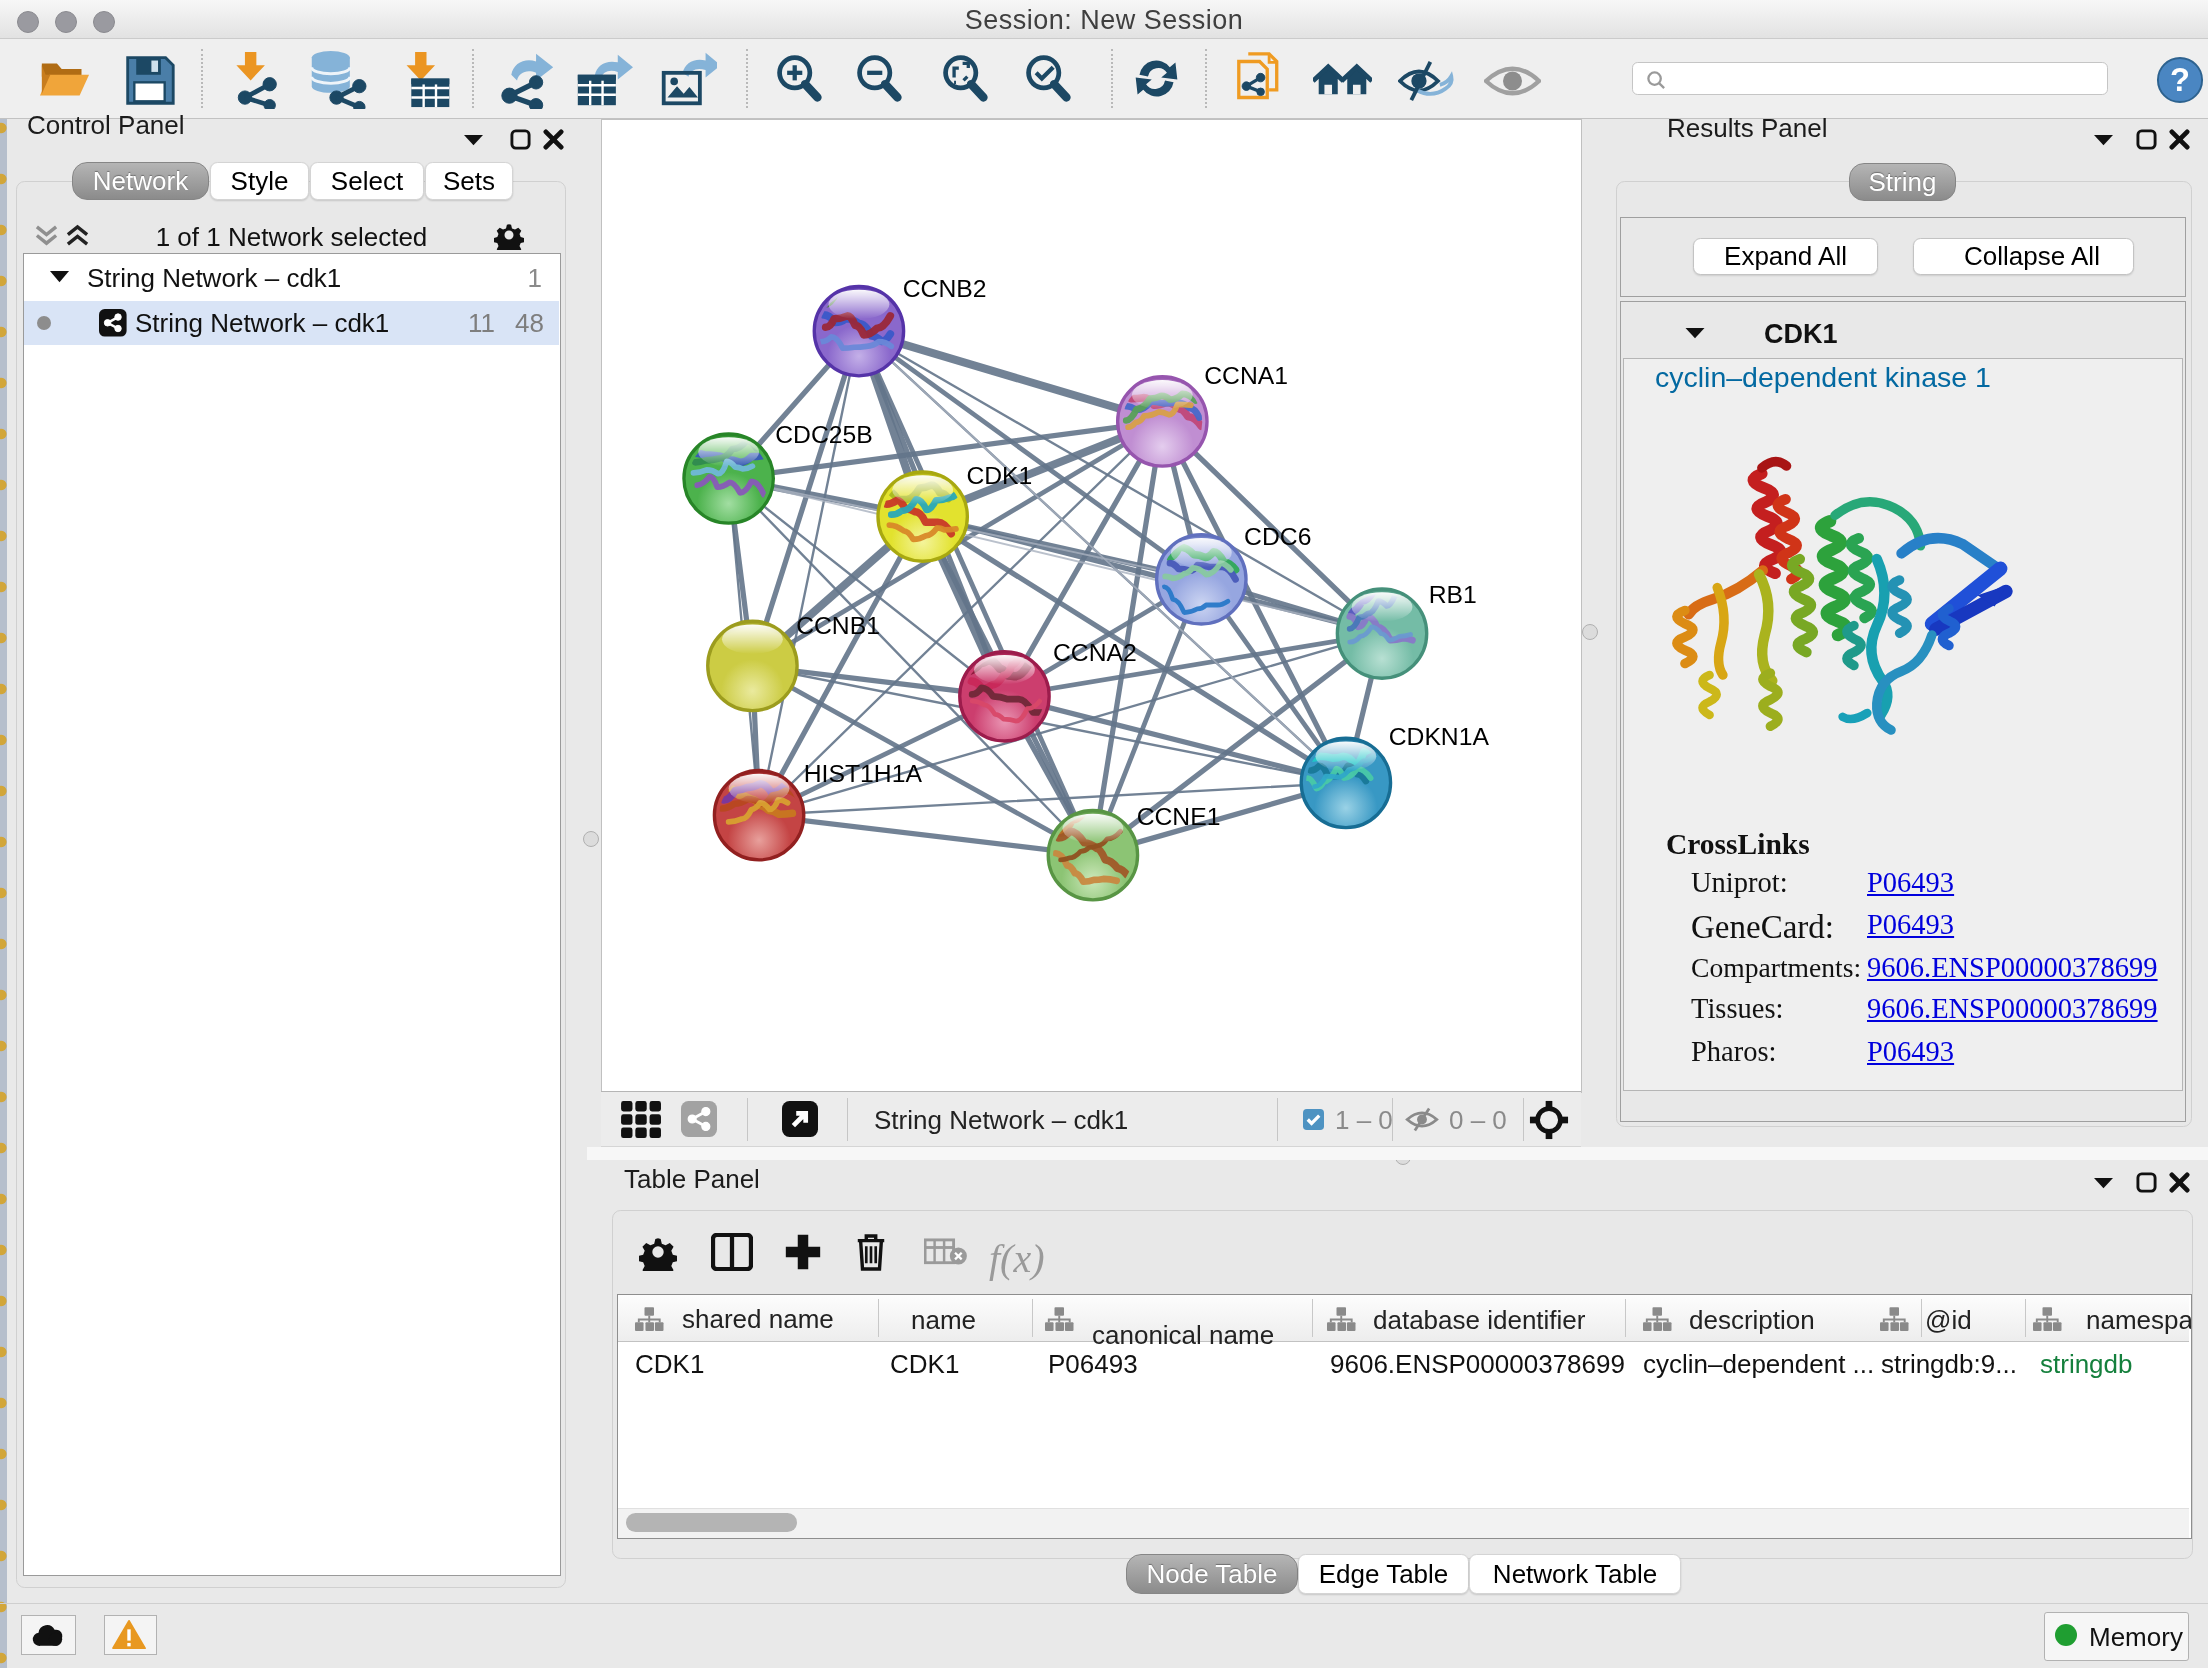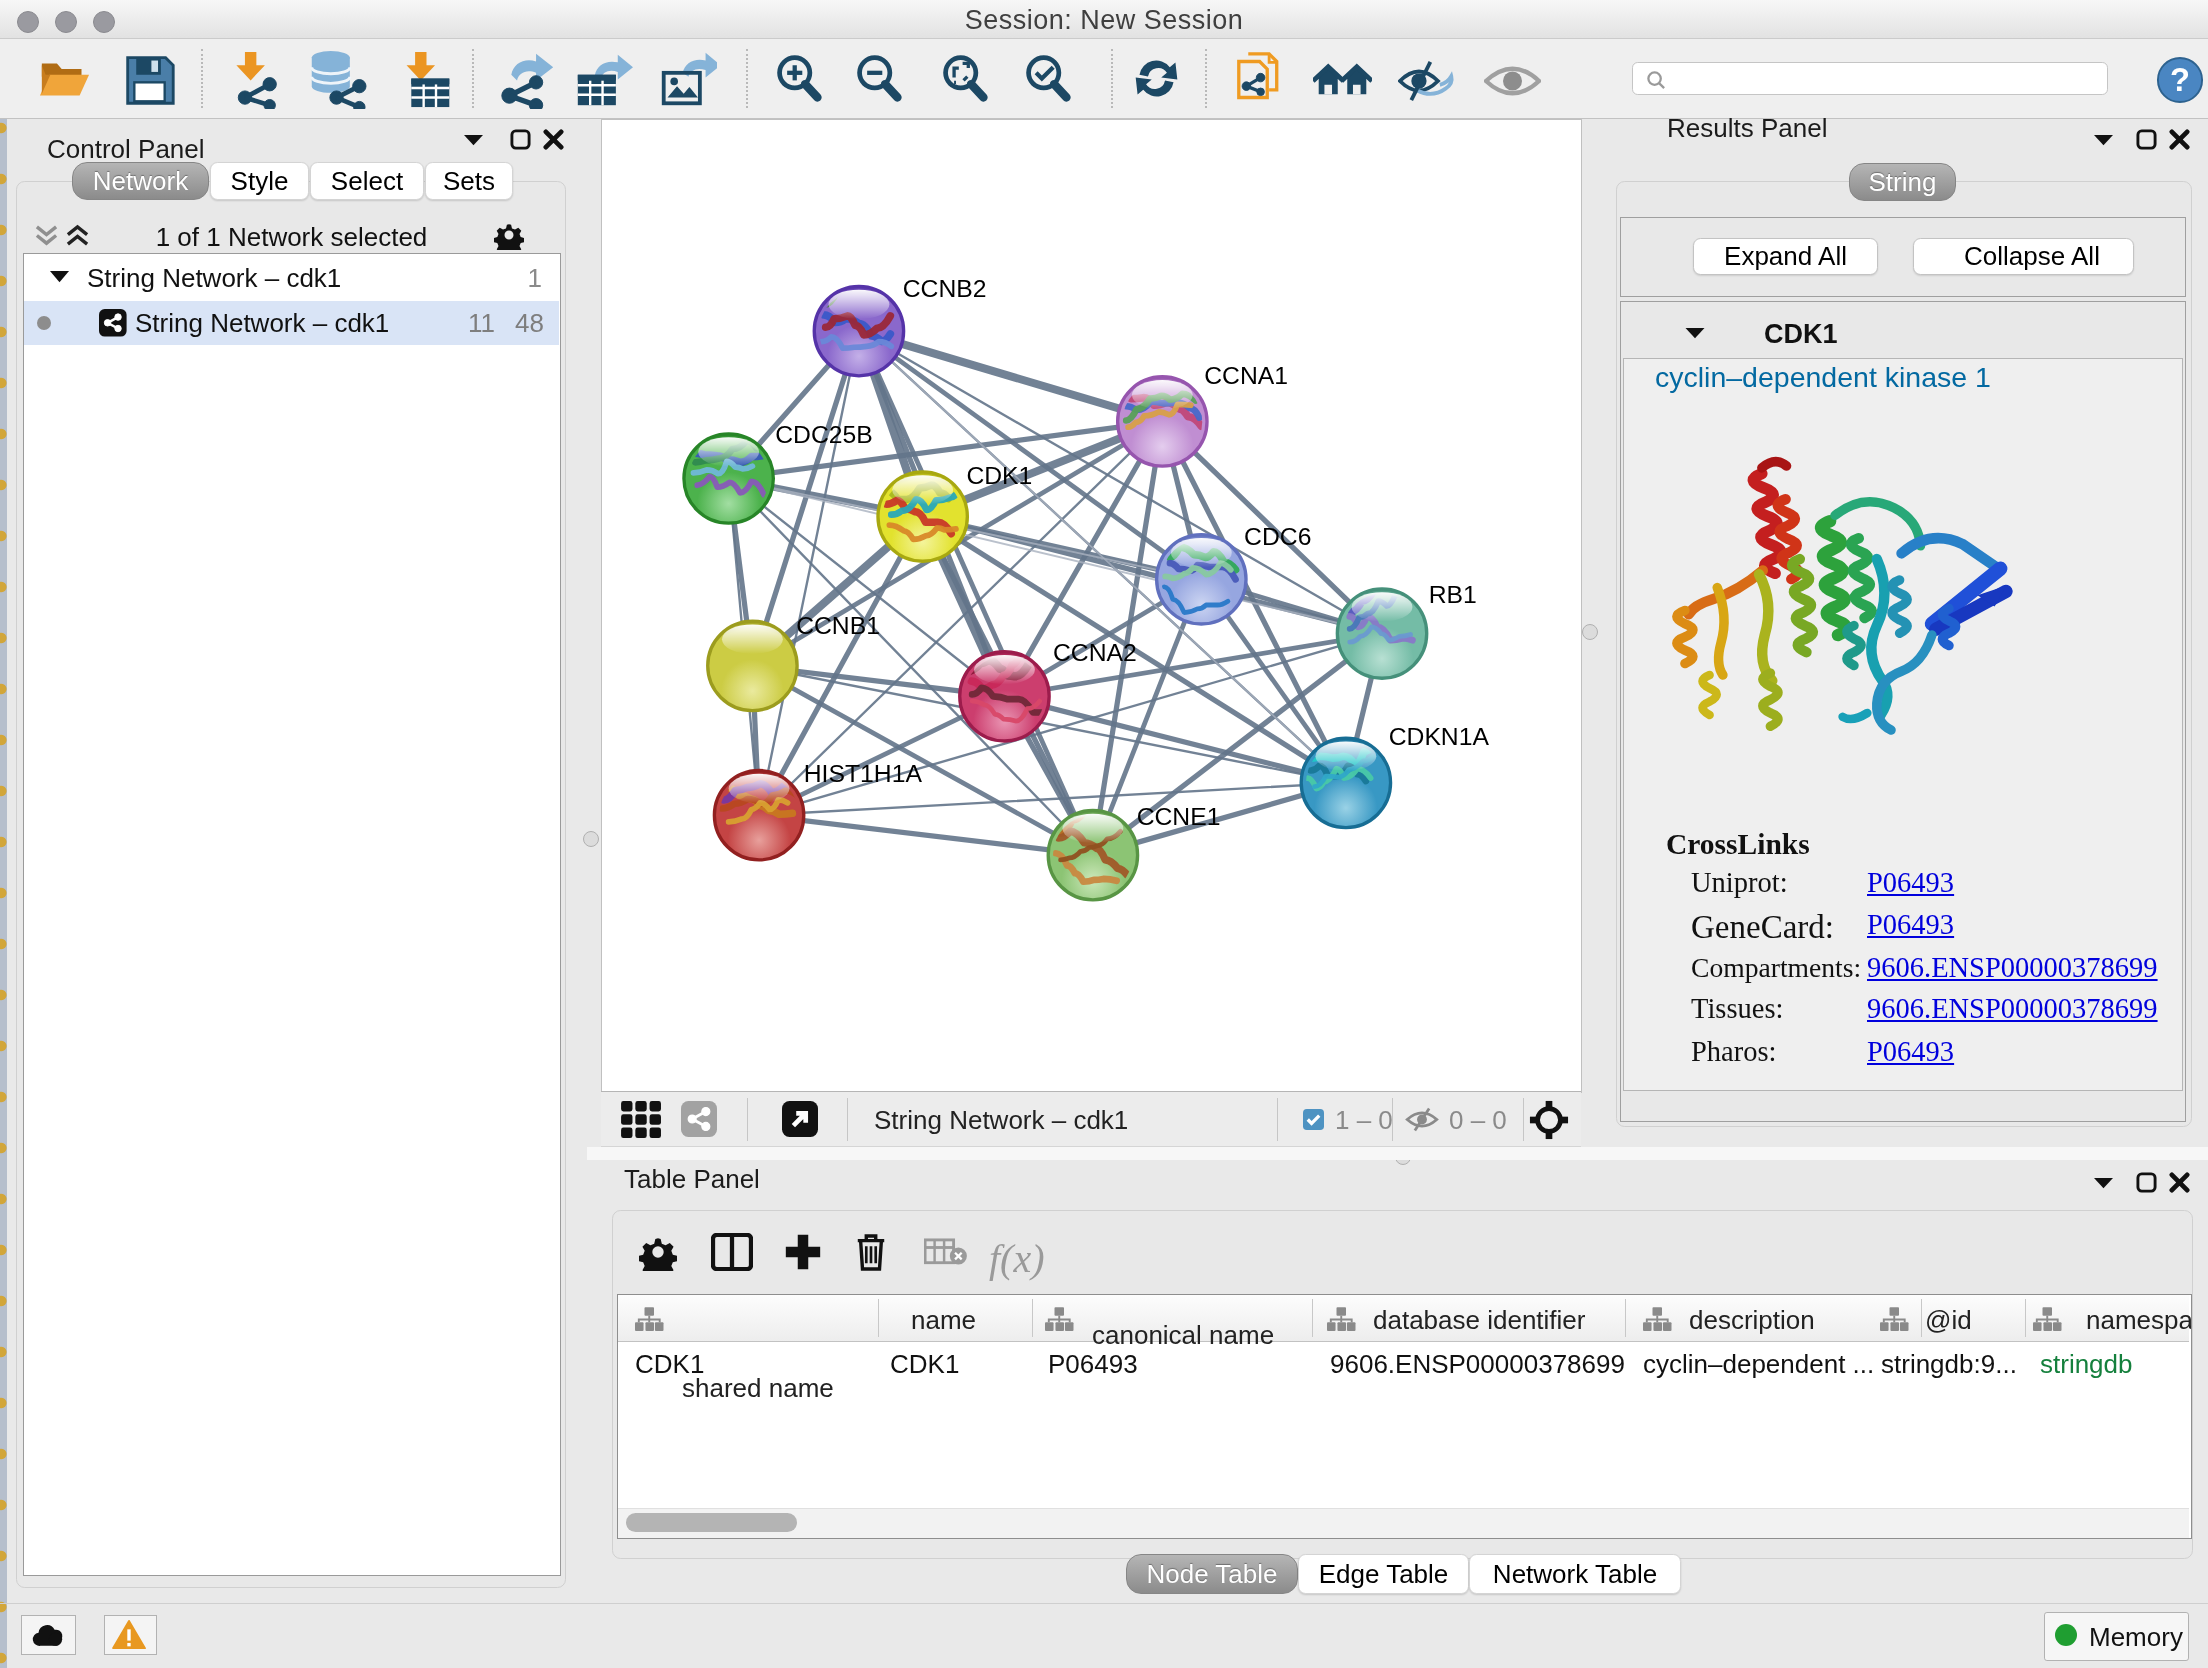--- a/index.html
+++ b/index.html
@@ -199,21 +199,21 @@
     <text x="25" y="36" font-size="34" font-weight="bold" fill="#fff" text-anchor="middle" font-family="Liberation Sans,sans-serif">?</text>
   </svg>
   <div id="searchbox" class="abs">
     <svg class="abs" style="left:13.3px;top:6.7px;" width="21" height="21" viewBox="0 0 22 22">
       <circle cx="9" cy="9" r="6.5" fill="none" stroke="#9a9a9a" stroke-width="2.4"></circle>
       <line x1="13.7" y1="13.7" x2="19" y2="19" stroke="#9a9a9a" stroke-width="2.4"></line>
     </svg>
   </div>
 </div>
 
-<div class="abs ptitle" style="left:27px;top:134px;margin-left:20px;">Control Panel</div>
+<div class="abs ptitle" style="left:27px;top:110px;">Control Panel</div>
 <svg class="abs" style="left:463px;top:133px;" width="21" height="13.3" viewBox="0 0 22 14">
     <path d="M1 2 h20 l-10 11 z" fill="#111"></path>
   </svg>
 <svg class="abs" style="left:510px;top:129px;" width="21" height="21" viewBox="0 0 22 22">
     <rect x="2" y="2" width="18" height="18" rx="4" fill="none" stroke="#111" stroke-width="3"></rect>
   </svg>
 <svg class="abs" style="left:543px;top:129px;" width="21" height="21" viewBox="0 0 22 22">
     <path d="M3 3 L19 19 M19 3 L3 19" stroke="#111" stroke-width="5" stroke-linecap="round"></path>
   </svg>
 
@@ -687,21 +687,21 @@
   <g fill="#8a8a8a">
       <rect x="10" y="0" width="10" height="9" rx="1"></rect>
       <rect x="0" y="16" width="9" height="9" rx="1"></rect>
       <rect x="11" y="16" width="9" height="9" rx="1"></rect>
       <rect x="21" y="16" width="9" height="9" rx="1"></rect>
     </g>
   <g stroke="#8a8a8a" stroke-width="2" fill="none">
       <path d="M15 9 v4 M4 16 v-3 h22 v3 M15 12 v4"></path>
     </g>
 </svg>
-<div class="abs" style="left:682px;top:1373px;font-size:26px;color:#222;">shared name</div>
+<div class="abs" style="left:682px;top:1304px;font-size:26px;color:#222;">shared name</div>
 <div class="abs" style="left:911px;top:1305px;font-size:26px;color:#222;">name</div>
 <svg class="abs" style="left:1045px;top:1307px;" width="28.5" height="25" viewBox="0 0 30 26">
   <g fill="#8a8a8a">
       <rect x="10" y="0" width="10" height="9" rx="1"></rect>
       <rect x="0" y="16" width="9" height="9" rx="1"></rect>
       <rect x="11" y="16" width="9" height="9" rx="1"></rect>
       <rect x="21" y="16" width="9" height="9" rx="1"></rect>
     </g>
   <g stroke="#8a8a8a" stroke-width="2" fill="none">
       <path d="M15 9 v4 M4 16 v-3 h22 v3 M15 12 v4"></path>

